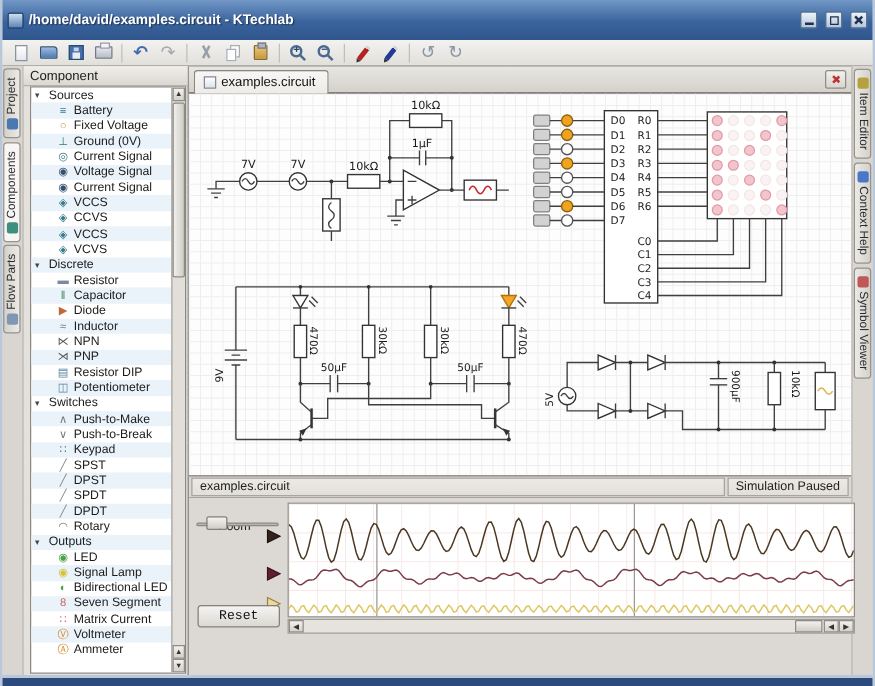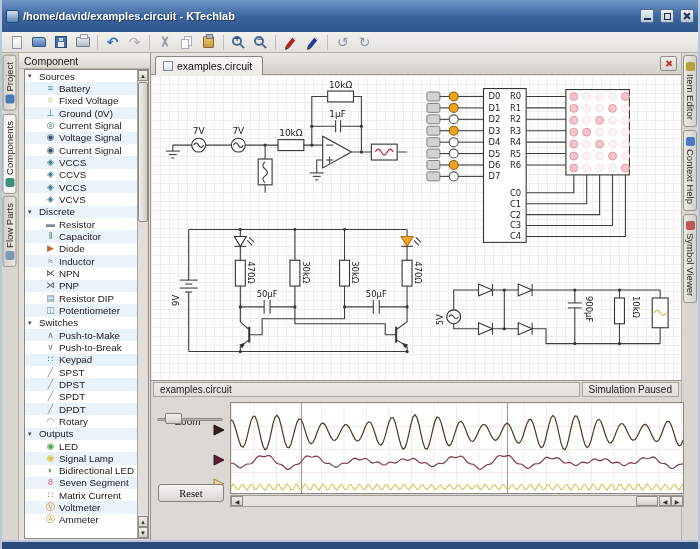--- a/index.html
+++ b/index.html
@@ -94,21 +94,21 @@
 .zthumb{position:absolute;left:8px;top:0;width:17px;height:11px;background:linear-gradient(#f4f3f0,#d0cdc7);border:1px solid #84817b;border-radius:2px}
 #probes{position:absolute;left:62px;top:4px;width:15px;height:92px}
 .probe{position:absolute;left:0;width:12px;height:12px}
 .scope{position:absolute;left:79px;top:4px;width:454px;height:92px;background:#fff;border:1px solid #8d8a84;background-image:linear-gradient(#f7e8e8 1px,transparent 1px),linear-gradient(90deg,#f7e8e8 1px,transparent 1px);background-size:22.5px 23px}
 .mline{position:absolute;top:0;bottom:0;width:1px;background:#9a9a9a}
 #scope-svg{position:absolute;inset:0;width:100%;height:100%}
 .hscroll{position:absolute;left:79px;top:97px;width:454px;height:12px;background:#e6e3de;border:1px solid #a09d97;display:flex}
 .hbtn{width:12px;background:linear-gradient(#f2f1ee,#d4d1cb);border:1px solid #908d87;font-size:6px;display:flex;align-items:center;justify-content:center;color:#333;flex:none}
 .htrack{flex:1;position:relative}
 .hthumb{position:absolute;right:1px;top:0;width:22px;height:10px;background:linear-gradient(#f2f1ee,#d0cdc7);border:1px solid #8d8a84;border-radius:1px}
-.reset-btn{position:absolute;left:7px;top:86px;width:66px;height:18px;background:linear-gradient(#f5f4f2,#dbd8d2);border:1px solid #84817b;border-radius:3px;font-size:10.5px;font-family:Liberation Serif, serif;color:#111}
+.reset-btn{position:absolute;left:7px;top:86px;width:66px;height:18px;background:linear-gradient(#f5f4f2,#dbd8d2);border:1px solid #84817b;border-radius:3px;font-size:10.5px;font-family:Liberation Mono, monospace;color:#111}
 .btabs{position:absolute;left:4px;top:112px;display:flex;gap:2px}
 .btab{display:flex;align-items:center;gap:4px;padding:2px 8px;font-size:10.5px;background:linear-gradient(#eceae6,#d4d1cb);border:1px solid #8d8a84;border-radius:3px;color:#111}
 .bactive{background:linear-gradient(#dcdbd7,#c9c6c0)}
 .bicon{width:10px;height:10px;border:1px solid #667;background:linear-gradient(#cfe0f0,#88a8c8);border-radius:2px}
 .btab:nth-child(2) .bicon{background:linear-gradient(#f0ecd0,#c8c088)}
 .bottom-frame{height:9px;background:linear-gradient(#b9c7da 0 2px,#2c4a7c 2px 100%);flex:none}
 </style>
 </head>
 <body>
 

